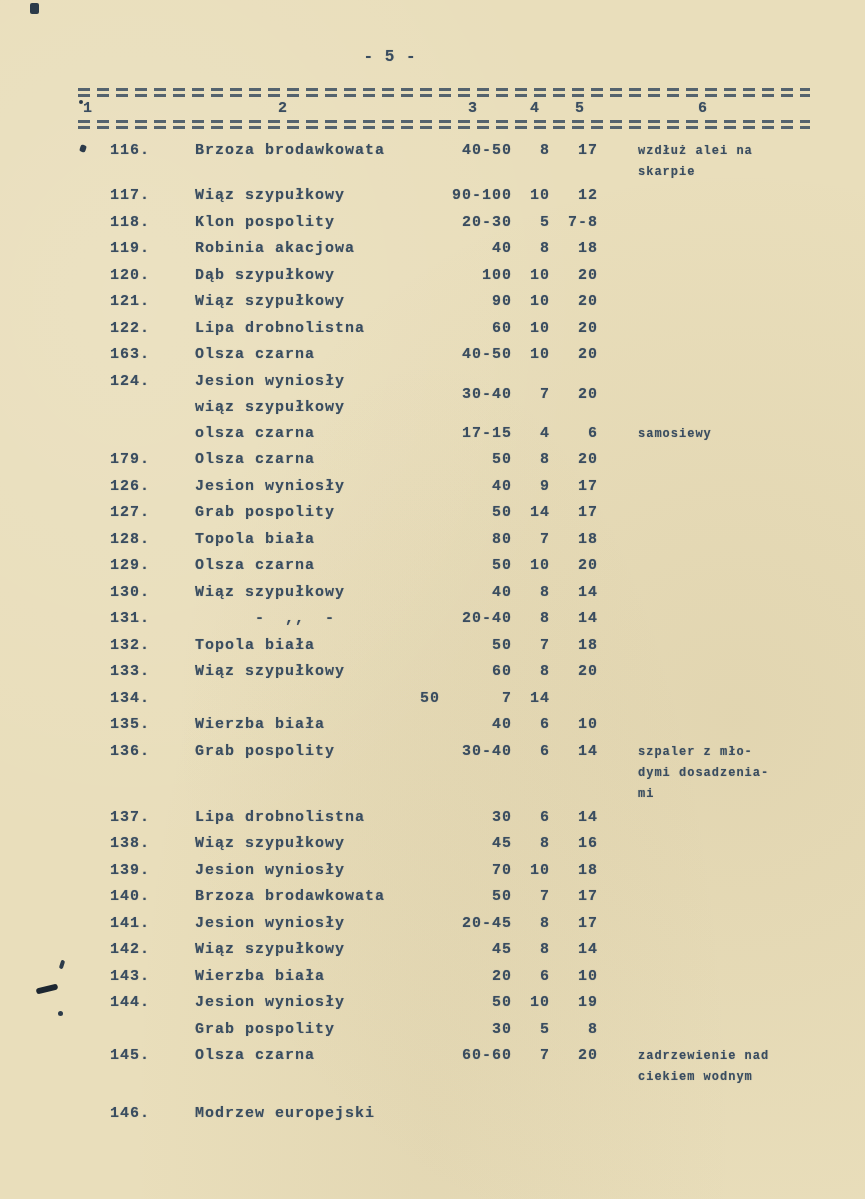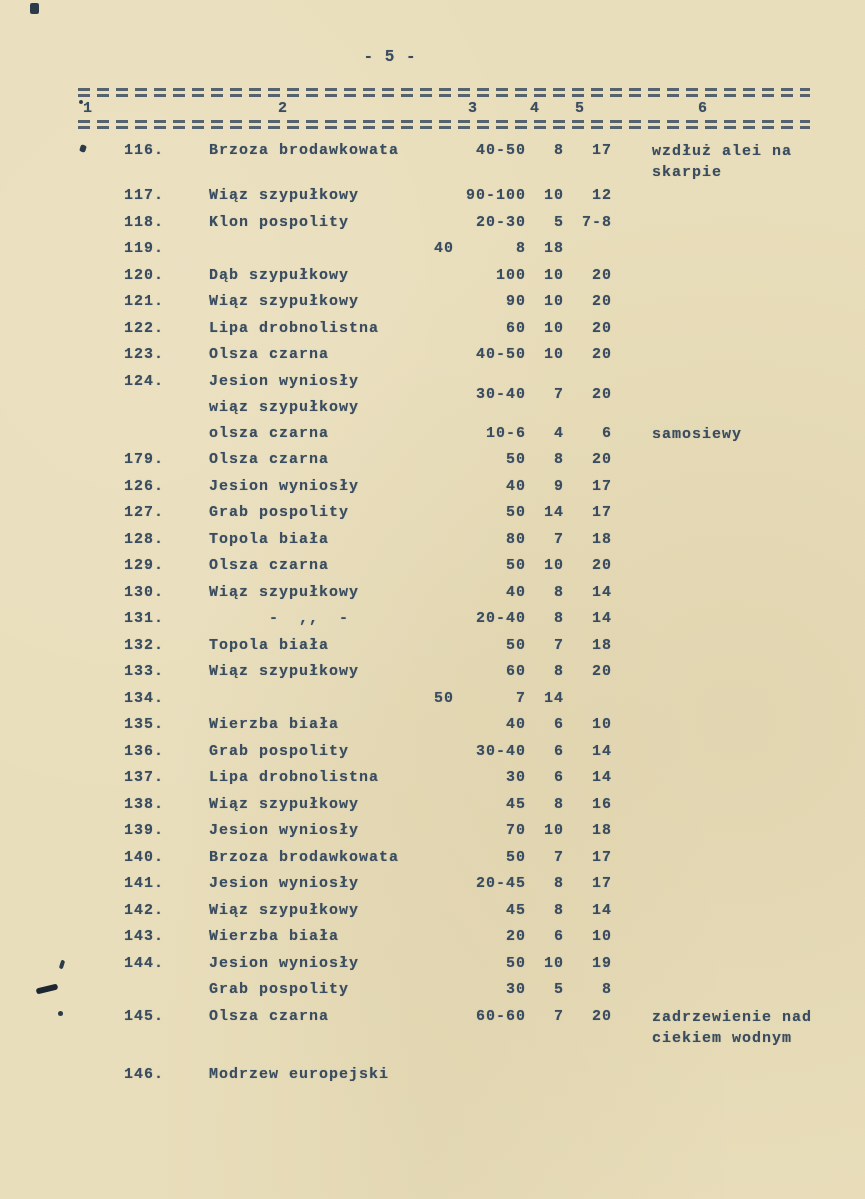--- a/index.html
+++ b/index.html
@@ -36,28 +36,27 @@
   .h1 { left:5px; } .h2 { left:200px; } .h3 { left:390px; }
   .h4 { left:452px; } .h5 { left:497px; } .h6 { left:620px; }
 
   .tbody { position:absolute; top:138px; left:110px; width:710px; }
   .row {
     display:grid;
     grid-template-columns:85px 245px 72px 38px 48px 220px;
     align-items:start;
     min-height:26.5px;
     line-height:26px;
-    margin-left:14px;
   }
   .cell.name { white-space:pre-wrap; }
   .cell.name .l1, .cell.name .l2 { display:block; }
   .cell.c3, .cell.c4, .cell.c5 { text-align:right; }
   .cell.note {
     padding-left:40px; white-space:pre-line;
-    line-height:21px; padding-top:3px; font-size:15px;
+    line-height:21px; padding-top:3px; font-size:12px;
   }
   .row.two-line .c3, .row.two-line .c4, .row.two-line .c5 { align-self:center; }
   .row.last-row { margin-top:13px; }
 
   
   .artifact { position:absolute; background:#2c3b4a; border-radius:2px; }
   .a-corner { top:3px; left:30px; width:9px; height:11px; }
   .a-dot1 { top:100px; left:79px; width:4px; height:4px; border-radius:50%; }
   .a-spec1 { top:145px; left:80px; width:6px; height:7px; transform:rotate(20deg); }
   .a-apos { top:960px; left:60px; width:4px; height:9px; transform:rotate(18deg); border-radius:2px; }
@@ -120,20 +119,21 @@
     <span class="cell num">118.</span>
     <span class="cell name"><span class="l1">Klon pospolity</span></span>
     <span class="cell c3">20-30</span>
     <span class="cell c4">5</span>
     <span class="cell c5">7-8</span>
     <span class="cell note"></span>
   </div>
 
   <div class="row">
     <span class="cell num">119.</span>
+    <span class="cell name"><span class="l1">Robinia akacjowa</span></span>
     <span class="cell c3">40</span>
     <span class="cell c4">8</span>
     <span class="cell c5">18</span>
     <span class="cell note"></span>
   </div>
 
   <div class="row">
     <span class="cell num">120.</span>
     <span class="cell name"><span class="l1">Dąb szypułkowy</span></span>
     <span class="cell c3">100</span>
@@ -154,41 +154,41 @@
   <div class="row">
     <span class="cell num">122.</span>
     <span class="cell name"><span class="l1">Lipa drobnolistna</span></span>
     <span class="cell c3">60</span>
     <span class="cell c4">10</span>
     <span class="cell c5">20</span>
     <span class="cell note"></span>
   </div>
 
   <div class="row">
-    <span class="cell num">123.</span>
+    <span class="cell num">163.</span>
     <span class="cell name"><span class="l1">Olsza czarna</span></span>
     <span class="cell c3">40-50</span>
     <span class="cell c4">10</span>
     <span class="cell c5">20</span>
     <span class="cell note"></span>
   </div>
 
   <div class="row two-line">
     <span class="cell num">124.</span>
     <span class="cell name"><span class="l1">Jesion wyniosły</span><span class="l2">wiąz szypułkowy</span></span>
     <span class="cell c3">30-40</span>
     <span class="cell c4">7</span>
     <span class="cell c5">20</span>
     <span class="cell note"></span>
   </div>
 
   <div class="row">
     <span class="cell num"></span>
     <span class="cell name"><span class="l1">olsza czarna</span></span>
-    <span class="cell c3">10-6</span>
+    <span class="cell c3">17-15</span>
     <span class="cell c4">4</span>
     <span class="cell c5">6</span>
     <span class="cell note">samosiewy</span>
   </div>
 
   <div class="row">
     <span class="cell num">179.</span>
     <span class="cell name"><span class="l1">Olsza czarna</span></span>
     <span class="cell c3">50</span>
     <span class="cell c4">8</span>
@@ -284,20 +284,23 @@
     <span class="cell c5">10</span>
     <span class="cell note"></span>
   </div>
 
   <div class="row">
     <span class="cell num">136.</span>
     <span class="cell name"><span class="l1">Grab pospolity</span></span>
     <span class="cell c3">30-40</span>
     <span class="cell c4">6</span>
     <span class="cell c5">14</span>
+    <span class="cell note">szpaler z mło-
+dymi dosadzenia-
+mi</span>
   </div>
 
   <div class="row">
     <span class="cell num">137.</span>
     <span class="cell name"><span class="l1">Lipa drobnolistna</span></span>
     <span class="cell c3">30</span>
     <span class="cell c4">6</span>
     <span class="cell c5">14</span>
     <span class="cell note"></span>
   </div>

